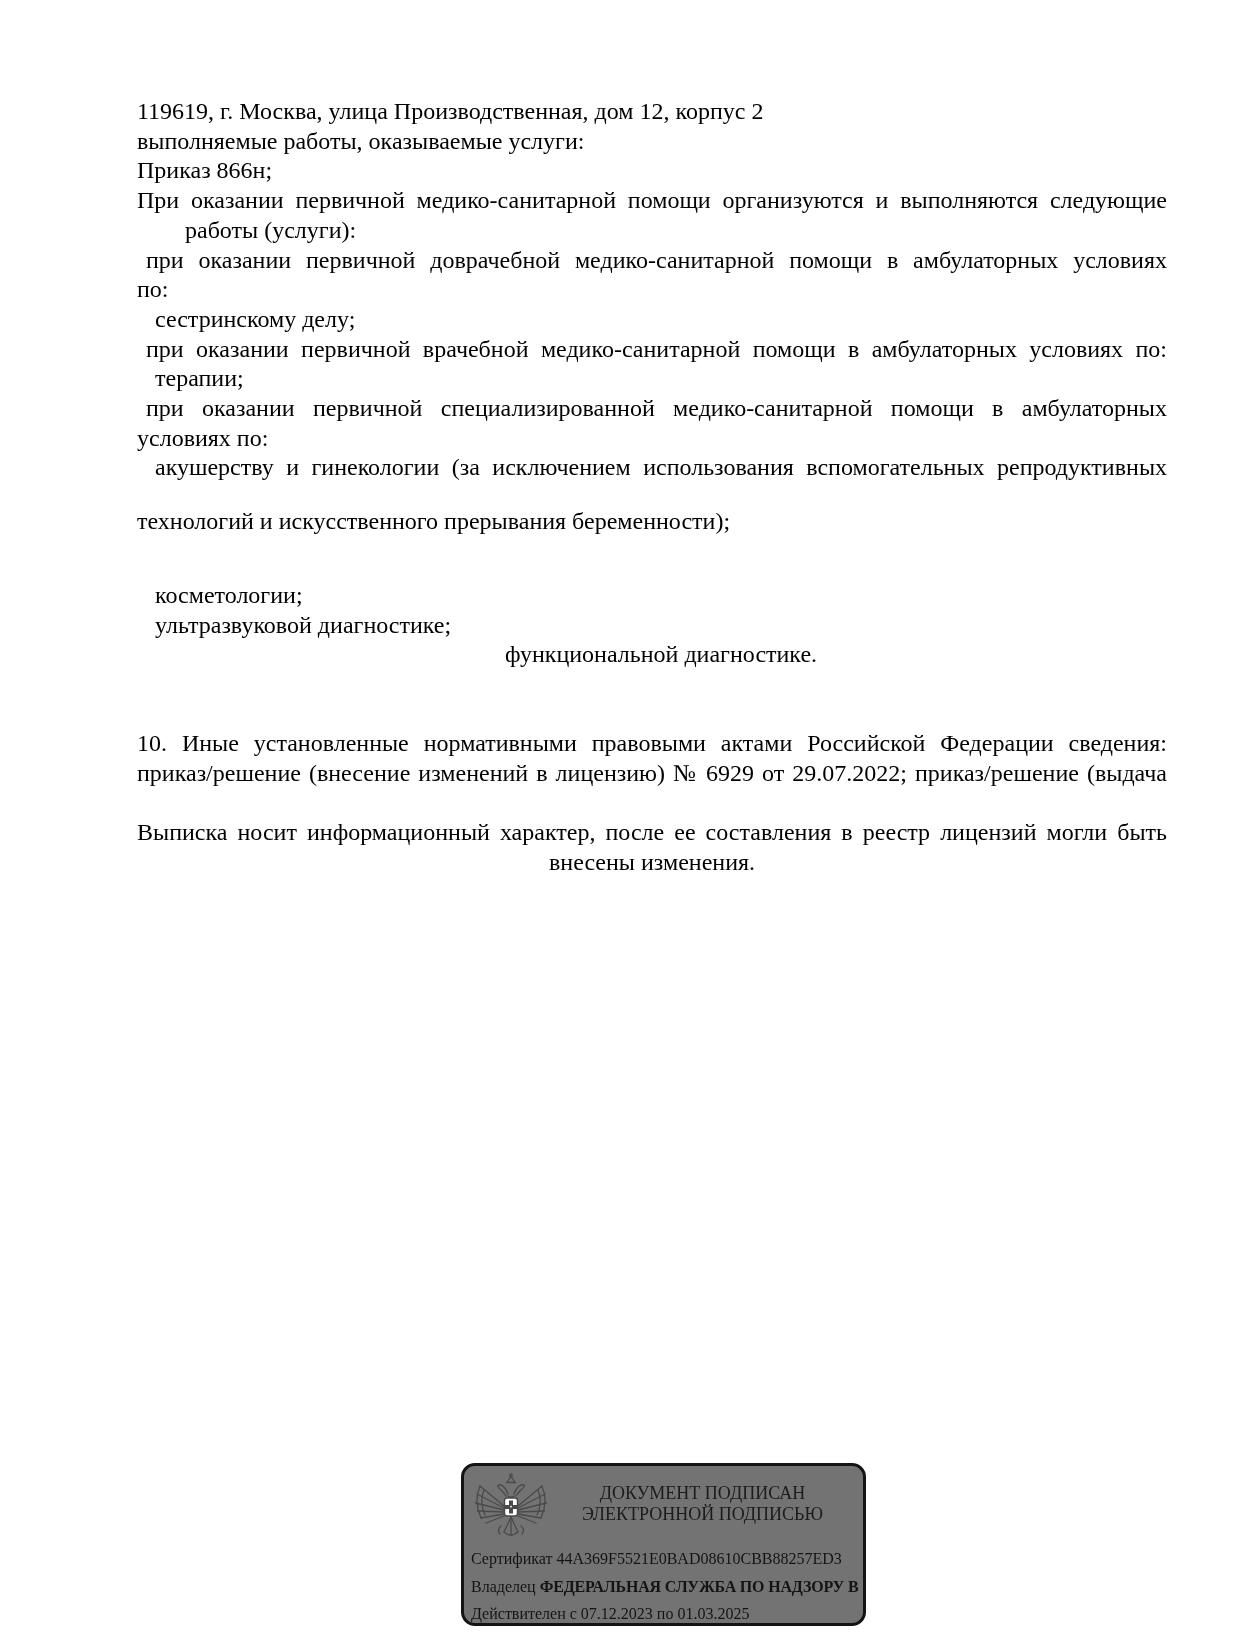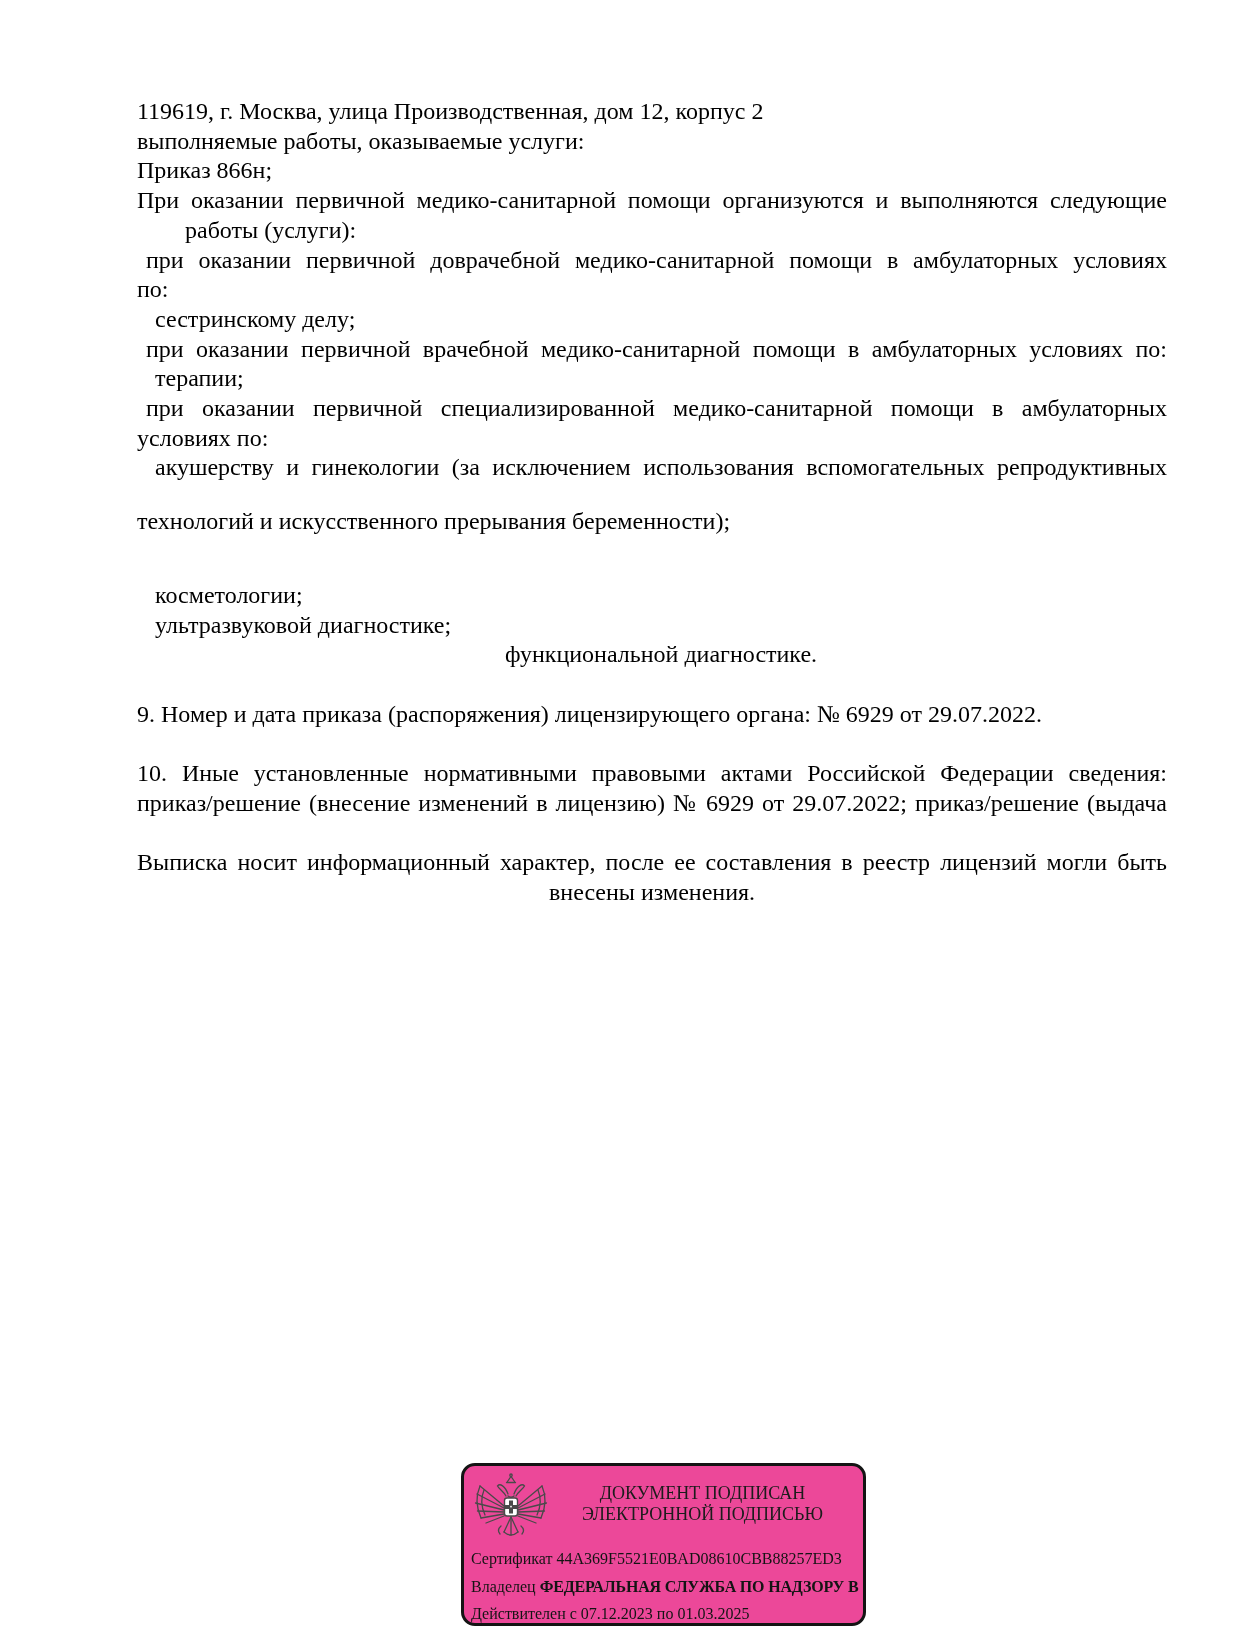--- a/index.html
+++ b/index.html
@@ -26,21 +26,21 @@
   .line.j { text-align: justify; text-align-last: justify; text-justify: inter-word; }
 
   
   .stamp {
     position: absolute;
     left: 461px; top: 1463px;
     width: 405px; height: 163px;
     border: 3px solid #141414;
     border-radius: 14px;
     box-sizing: border-box;
-    background: #ec4899;
+    background: #737373;
     overflow: hidden;
     color: #161616;
   }
   .stamp-top { display: flex; align-items: flex-start; }
   .emblem { width: 78px; height: 68px; margin: 7px 0 0 8px; flex: 0 0 auto; }
   .stamp-title {
     flex: 1 1 auto;
     text-align: center;
     font-size: 18px;
     line-height: 20.5px;
@@ -75,21 +75,20 @@
       <div class="line j" style="padding-left: 9px;">при оказании первичной врачебной медико-санитарной помощи в амбулаторных условиях по:</div>
       <div class="line" style="padding-left: 18px;">терапии;</div>
       <div class="line j" style="padding-left: 9px;">при оказании первичной специализированной медико-санитарной помощи в амбулаторных</div>
       <div class="line" style="padding-left: 0px;">условиях по:</div>
       <div class="line j" style="padding-left: 18px;">акушерству и гинекологии (за исключением использования вспомогательных репродуктивных</div>
       <div class="line" style="padding-left: 0px; margin-top: 24px;">технологий и искусственного прерывания беременности);</div>
       <div class="line" style="padding-left: 18px; margin-top: 44px;">косметологии;</div>
       <div class="line" style="padding-left: 18px;">ультразвуковой диагностике;</div>
       <div class="line" style="padding-left: 18px; text-align: center;">функциональной диагностике.</div>
       <div class="line" style="padding-left: 0px;"></div>
-      <div class="line" style="padding-left: 0px;">9. Номер и дата приказа (распоряжения) лицензирующего органа: № 6929 от 29.07.2022.</div>
       <div class="line" style="padding-left: 0px;"></div>
       <div class="line j" style="padding-left: 0px;">10. Иные установленные нормативными правовыми актами Российской Федерации сведения:</div>
       <div class="line j" style="padding-left: 0px;">приказ/решение (внесение изменений в лицензию) № 6929 от 29.07.2022; приказ/решение (выдача</div>
       <div class="line" style="padding-left: 0px;"></div>
       <div class="line j" style="padding-left: 0px;">Выписка носит информационный характер, после ее составления в реестр лицензий могли быть</div>
       <div class="line" style="padding-left: 0px; text-align: center;">внесены изменения.</div>
     </div>
 
   <div class="stamp">
     <div class="stamp-top">

